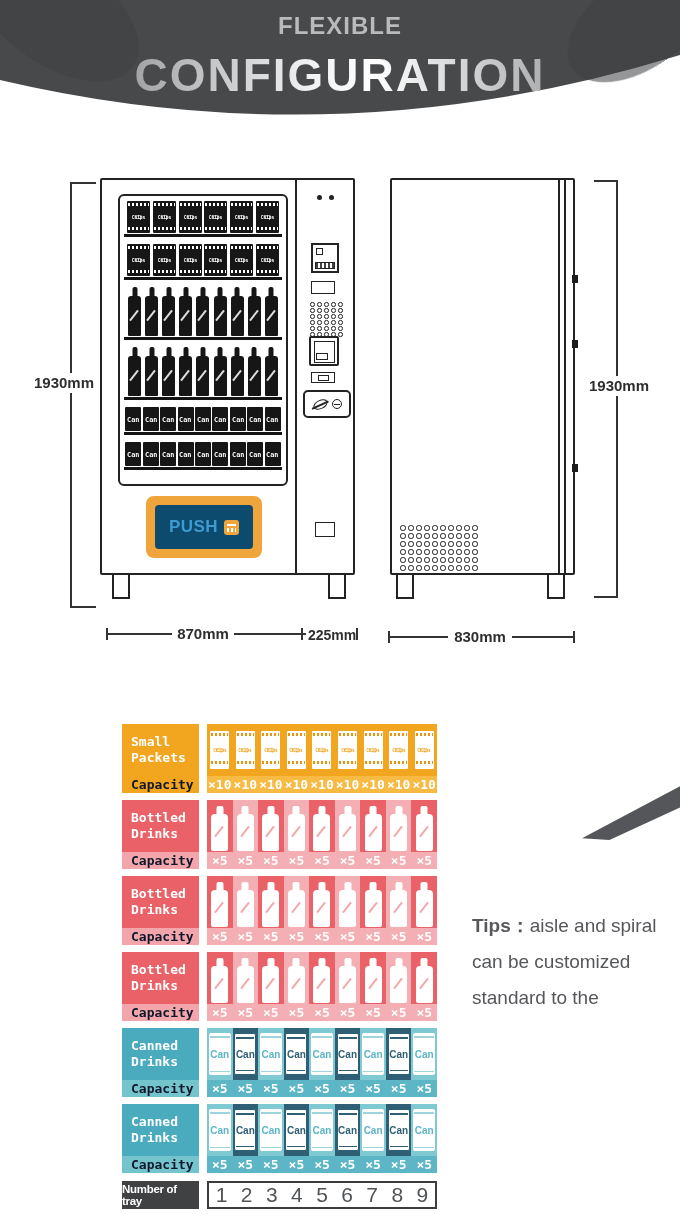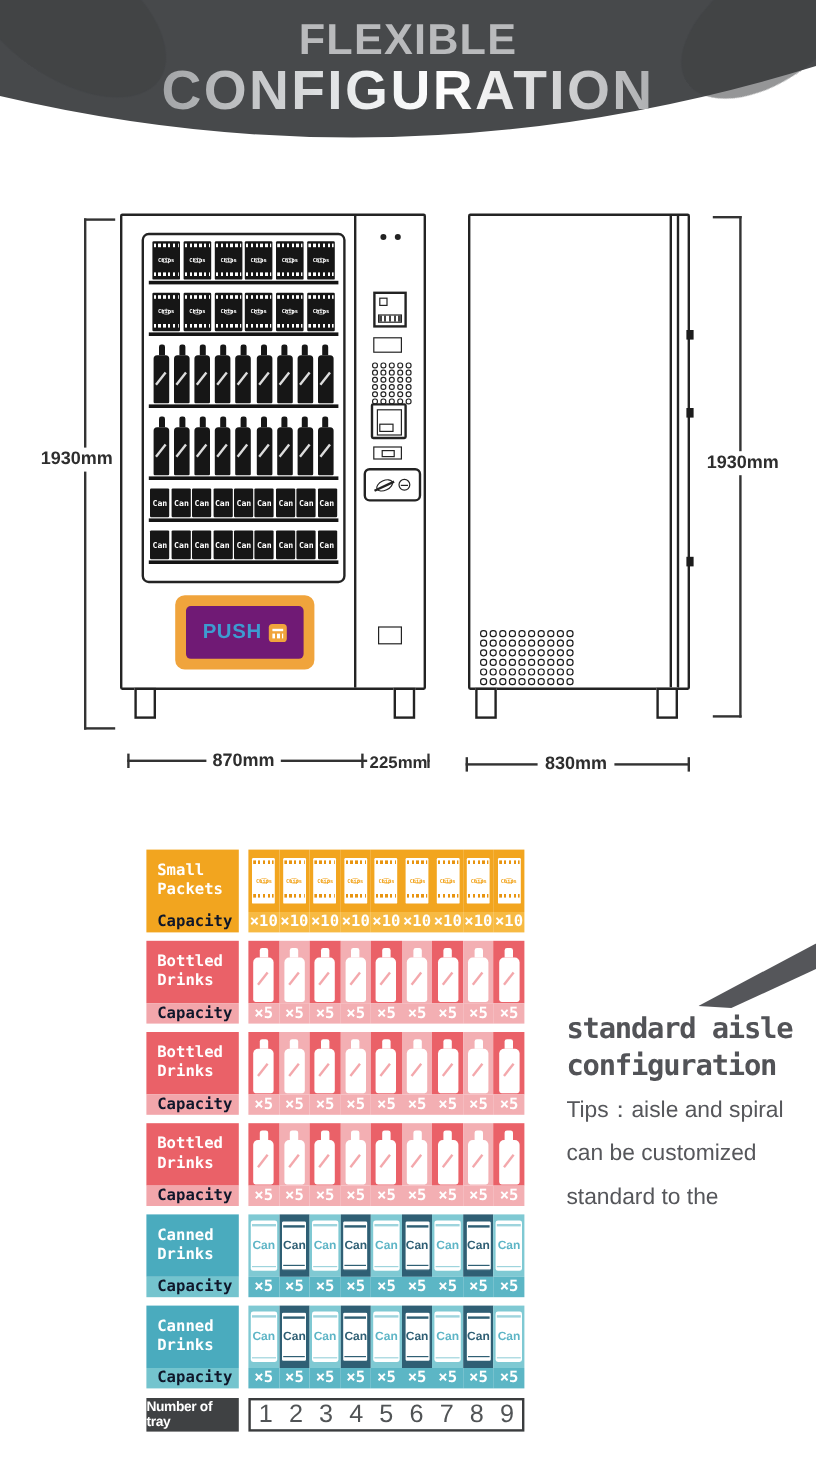--- a/index.html
+++ b/index.html
@@ -11,21 +11,21 @@
     --tray-bg:#3F4143; --push-blue:#3D9BD1; --push-frame:#F0A43C; --text-dark:#55565A;
     --ink:#232323;
   }
   body{ background:#fff; font-family:"Liberation Sans", sans-serif; }
   .page{ position:relative; width:680px; height:1214px; background:#fff; overflow:hidden; }
 
   
   .banner{ position:absolute; left:0; top:0; width:680px; height:140px; }
   .banner svg{ position:absolute; left:0; top:0; }
   .banner-line1{ position:absolute; top:12px; width:100%; text-align:center;
-    font-size:36px; font-weight:bold; letter-spacing:1px; color:#B9BABC; }
+    font-size:24px; font-weight:bold; letter-spacing:1px; color:#B9BABC; }
   .banner-line2{ position:absolute; top:48px; width:100%; text-align:center;
     font-size:46px; font-weight:bold; letter-spacing:2px;
     background:linear-gradient(90deg,#7e8083 8%,#eef0f1 45%,#ffffff 55%,#87898c 92%);
     -webkit-background-clip:text; background-clip:text; color:transparent; }
 
   
   .line{ position:absolute; background:#333; }
   .dim-label{ position:absolute; background:#fff; color:#2e2e2e; font-weight:bold;
     font-size:15px; text-align:center; padding:1px 2px; line-height:18px; }
   .tick{ position:absolute; width:2px; height:12px; background:#333; }
@@ -56,21 +56,21 @@
     width:5px; height:9px; background:#161616; border-radius:2px 2px 0 0; }
   .m-bottle::after{ content:""; position:absolute; left:5px; top:13px; width:2px; height:13px;
     background:rgba(255,255,255,.85); transform:rotate(38deg); }
   .m-can{ width:16px; height:24px; background:#161616; border-radius:1px; color:#fff;
     font:bold 8px "DejaVu Sans Mono",monospace; display:flex; align-items:center; justify-content:center;
     transform-origin:center; }
   .m-can span{ transform:scale(.85); }
 
   .push-door{ position:absolute; left:44px; top:316px; width:116px; height:62px;
     background:var(--push-frame); border-radius:8px; padding:9px; }
-  .push-inner{ width:100%; height:100%; background:#701a75; border-radius:4px;
+  .push-inner{ width:100%; height:100%; background:#0c4a6e; border-radius:4px;
     display:flex; align-items:center; justify-content:center; gap:6px;
     color:var(--push-blue); font-weight:bold; font-size:17px; letter-spacing:.5px; }
   .push-ico{ width:15px; height:15px; background:var(--push-frame); border-radius:3px; position:relative; }
   .push-ico::before{ content:""; position:absolute; left:3px; top:4px; right:3px; height:2px; background:#fff; }
   .push-ico::after{ content:""; position:absolute; left:3px; bottom:3px; right:3px; height:4px;
     background:repeating-linear-gradient(90deg,#fff 0 2px,transparent 2px 4px); }
 
   .panel{ position:absolute; left:195px; top:0; width:60px; height:100%; }
   .pdot{ position:absolute; width:5px; height:5px; border-radius:50%; background:#222; top:15px; }
   .bill{ position:absolute; left:14px; top:63px; width:28px; height:30px; border:2px solid var(--ink);
@@ -103,21 +103,21 @@
 
   .foot{ position:absolute; top:100%; width:18px; height:26px; border:2px solid var(--ink); background:#fff; }
 
   .door-line{ position:absolute; top:0; width:1.5px; height:100%; background:var(--ink); }
   .hinge{ position:absolute; width:6px; height:8px; background:#1c1c1c; left:180px; }
   .vent{ position:absolute; left:8px; top:345px; display:grid; grid-template-columns:repeat(10,8px);
     grid-auto-rows:8px; }
   .vent i{ width:5.5px; height:5.5px; border:1.6px solid #1c1c1c; border-radius:50%; }
 
   
-  .config{ position:absolute; left:122px; top:708px; width:281px; }
+  .config{ position:absolute; left:122px; top:724px; width:281px; }
   .row-block{ display:grid; grid-template-columns:77px 8px 230px; grid-template-rows:52px 17px;
     margin-bottom:7px; }
   .row-label{ grid-column:1; grid-row:1; color:#fff; font:bold 13px "DejaVu Sans Mono",monospace;
     line-height:16px; display:flex; flex-direction:column; justify-content:center; padding-left:9px; }
   .cap-label{ grid-column:1; grid-row:2; color:#0f172a; font:bold 13px "DejaVu Sans Mono",monospace;
     display:flex; align-items:center; padding-left:9px; }
   .row-items{ grid-column:3; grid-row:1; display:grid; grid-template-columns:repeat(9,1fr); }
   .row-caps{ grid-column:3; grid-row:2; display:grid; grid-template-columns:repeat(9,1fr); }
   .item-cell{ display:flex; align-items:flex-end; justify-content:center; overflow:hidden; }
   .cap-cell{ color:#fff; font:bold 13px "DejaVu Sans Mono",monospace; display:flex;
@@ -170,21 +170,21 @@
     grid-template-columns:repeat(9,1fr); }
   .tray-num{ display:flex; align-items:center; justify-content:center; font-size:21px; color:#515456; }
 
   
   .deco-band{ position:absolute; left:582px; top:784px; width:98px; height:56px; background:#55565A;
     clip-path:polygon(0 97%, 100% 4%, 100% 42%, 28% 100%); }
   .aside-heading{ position:absolute; left:472px; top:842px; color:#525357;
     font:bold 24px "DejaVu Sans Mono",monospace; letter-spacing:-1px; line-height:31px; }
   .tips{ position:absolute; left:472px; top:908px; width:208px; color:#56575B; font-size:19px; }
   .tips div{ line-height:36px; }
-  .tips-bold{ font-weight:normal; }
+  .tips-bold{ font-weight:bold; }
 </style>
 </head>
 <body>
 
 <div class="page">
 
   <header class="banner">
     <svg width="680" height="140">
       <path d="M0,0 H680 V55 Q340,160 0,80 Z" fill="#47494B"></path>
       <g opacity="0.55">
@@ -822,24 +822,20 @@
           <div class="tray-num">5</div>
           <div class="tray-num">6</div>
           <div class="tray-num">7</div>
           <div class="tray-num">8</div>
           <div class="tray-num">9</div>
         </div>
     </div>
   </section>
 
   <div class="deco-band"></div>
-  <div class="aside-heading">
-    <div>standard aisle</div>
-    <div>configuration</div>
-  </div>
   <div class="tips">
     <div>
       <span class="tips-bold">Tips：</span><span>aisle and spiral</span>
     </div>
     <div>can be customized</div>
     <div>standard to the</div>
   </div>
 
 </div>
 

